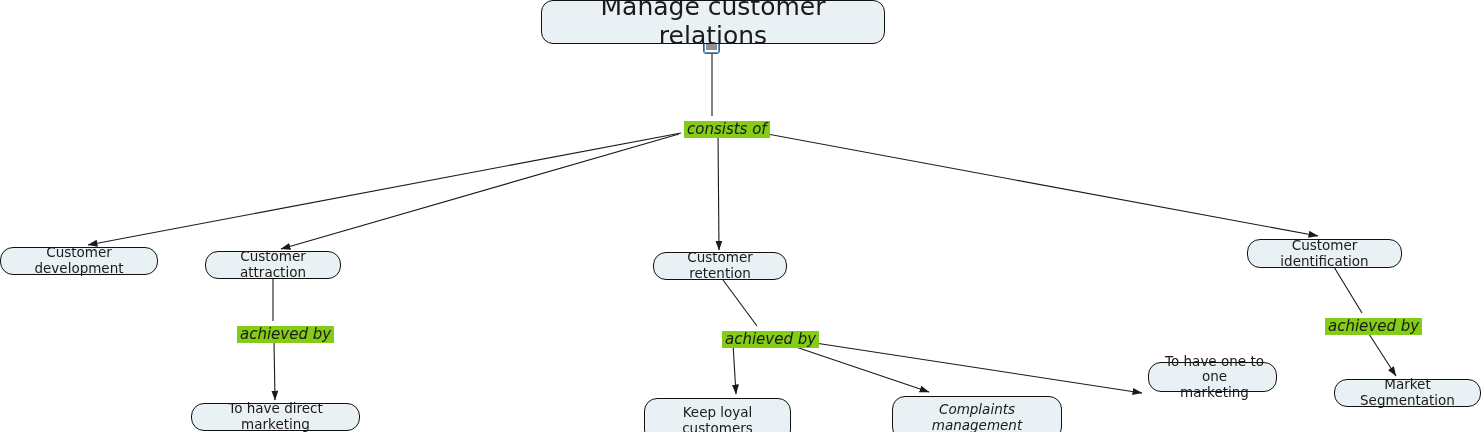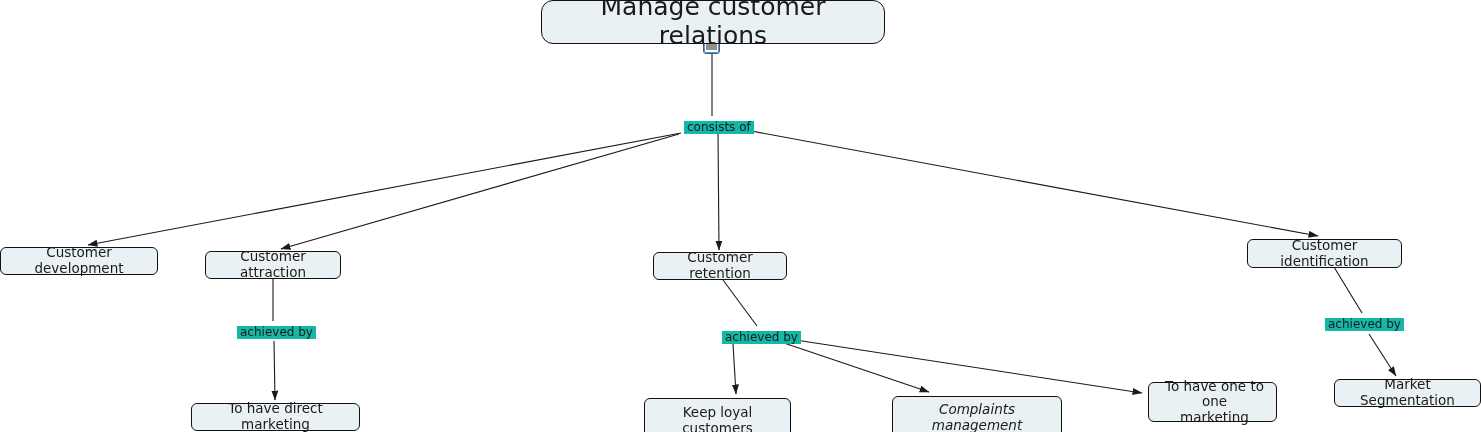--- a/index.html
+++ b/index.html
@@ -22,46 +22,47 @@
     top: 0;
     width: 1481px;
     height: 432px;
     pointer-events: none;
   }
   .node {
     position: absolute;
     box-sizing: border-box;
     background: #eaf1f5;
     border: 1px solid #111111;
-    border-radius: 6px;
+    border-radius: 13px;
     display: flex;
     align-items: center;
     justify-content: center;
     text-align: center;
     color: #1a1a1a;
     line-height: 1.15;
     padding: 2px 8px;
     white-space: pre-line;
   }
   .node.root {
     border-radius: 12px;
     font-size: 25px;
     padding: 2px 22px;
   }
   .node.concept {
     font-size: 13.5px;
   }
   .link-label {
     position: absolute;
-    font-size: 12px;
+    font-size: 15px;
     color: #1a1a1a;
-    background: #14b8a6;
+    background: #84cc16;
     padding: 0 3px;
     white-space: nowrap;
     line-height: 1.1;
+    font-style: italic;
   }
   .res-icon {
     position: absolute;
     width: 17px;
     height: 19px;
     box-sizing: border-box;
     border: 1px solid #2b5f9e;
     border-radius: 3px;
     background: #f2f6fb;
     display: block;
@@ -120,21 +121,21 @@
 
   <div id="nodes" style="--x: 0;">
       <div class="node root" style="left: 541px; top: 0px; width: 344px; height: 44px;">Manage customer relations</div>
       <div class="node concept" style="left: 0px; top: 247px; width: 158px; height: 28px;">Customer development</div>
       <div class="node concept" style="left: 205px; top: 251px; width: 136px; height: 28px;">Customer attraction</div>
       <div class="node concept" style="left: 653px; top: 252px; width: 134px; height: 28px;">Customer retention</div>
       <div class="node concept" style="left: 1247px; top: 239px; width: 155px; height: 29px;">Customer identification</div>
       <div class="node concept" style="left: 191px; top: 403px; width: 169px; height: 28px;">To have direct marketing</div>
       <div class="node concept" style="left: 644px; top: 398px; width: 147px; height: 45px;">Keep loyal customers</div>
       <div class="node concept" style="left: 892px; top: 396px; width: 170px; height: 44px; font-style: italic;">Complaints management</div>
-      <div class="node concept" style="left: 1148px; top: 382px; width: 129px; height: 40px; padding-left: 12px;">To have one to one
+      <div class="node concept" style="left: 1148px; top: 362px; width: 129px; height: 30px; padding-left: 12px;">To have one to one
 marketing</div>
       <div class="node concept" style="left: 1334px; top: 379px; width: 147px; height: 28px;">Market Segmentation</div>
     </div>
 
   <div id="link-labels">
       <div class="link-label" style="left: 684px; top: 121px;">consists of</div>
       <div class="link-label" style="left: 237px; top: 326px;">achieved by</div>
       <div class="link-label" style="left: 722px; top: 331px;">achieved by</div>
       <div class="link-label" style="left: 1325px; top: 318px;">achieved by</div>
     </div>

